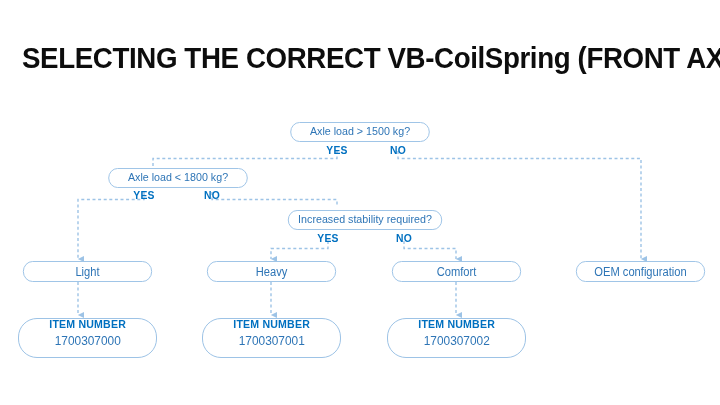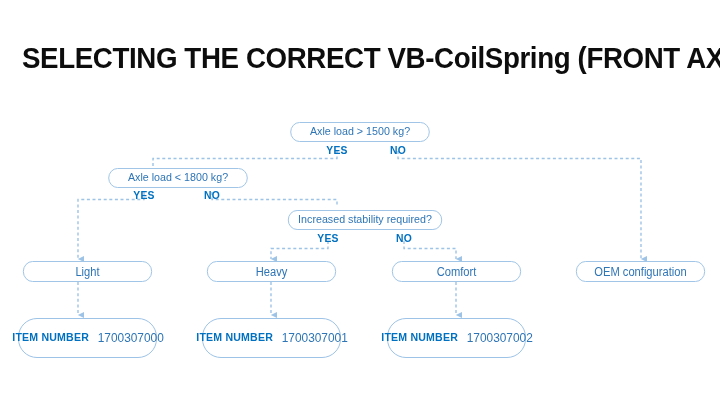--- a/index.html
+++ b/index.html
@@ -48,22 +48,22 @@
   .decision{
     font-size:11.5px;
     transform:scaleX(0.93);
   }
   .result{
     font-size:12px;
     transform:scaleX(0.93);
   }
   .itembox{
     border-radius:19px;
-    flex-direction:row;
-    justify-content:center;
+    flex-direction:column;
+    justify-content:flex-start;
     gap:4px;
   }
   .item-head{
     font-size:11.5px;
     font-weight:bold;
     color:#0070c0;
     letter-spacing:0.2px;
     transform:scaleX(0.92);
   }
   .item-num{

